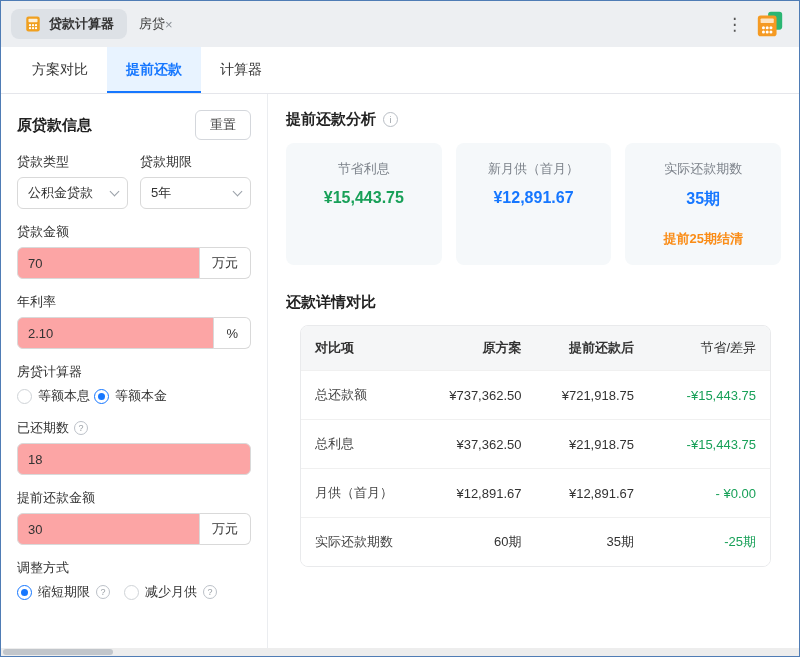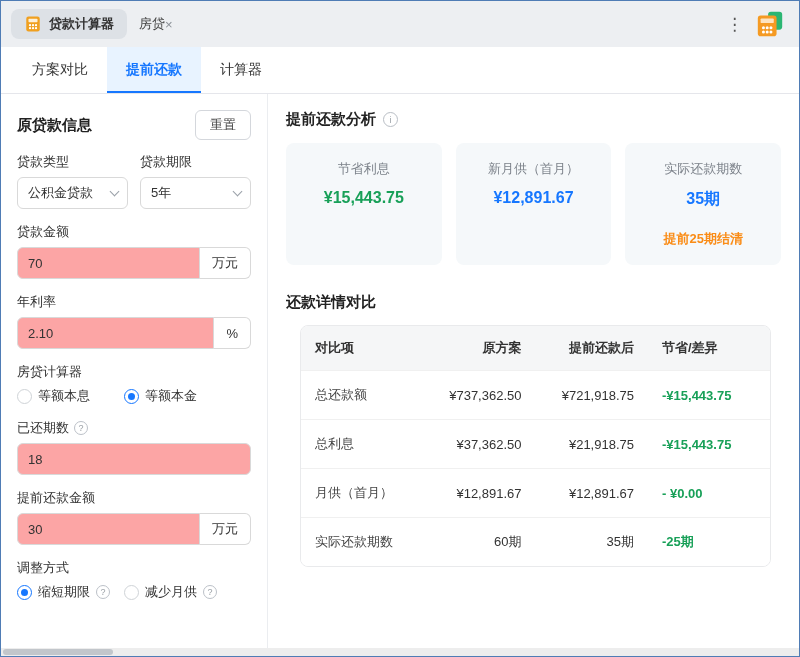--- a/index.html
+++ b/index.html
@@ -38,21 +38,21 @@
   .field{margin-bottom:15px;}
   .field-label{font-size:13px;color:#333;margin-bottom:7px;display:flex;align-items:center;gap:5px;line-height:16px;}
   .row2{display:flex;gap:12px;margin-bottom:15px;}
   .row2 .col{flex:1;min-width:0;}
   .select{height:32px;border:1px solid #d9d9d9;border-radius:6px;display:flex;align-items:center;justify-content:space-between;padding:0 9px 0 10px;font-size:13px;color:#333;background:#fff;cursor:pointer;}
   .chevron{display:inline-block;width:7px;height:7px;border-right:1px solid #9aa0a8;border-bottom:1px solid #9aa0a8;transform:rotate(45deg);margin-top:-4px;flex-shrink:0;}
   .input{height:32px;border:1px solid #d9d9d9;border-radius:6px;padding:0 10px;font-size:13px;color:#333;width:100%;outline:none;background:#fca5a5;font-family:inherit;}
   .input-group{display:flex;}
   .input-group .input{border-radius:6px 0 0 6px;flex:1;min-width:0;}
   .addon{height:32px;border:1px solid #d9d9d9;border-left:none;border-radius:0 6px 6px 0;display:flex;align-items:center;justify-content:center;padding:0 12px;font-size:13px;color:#333;background:#fff;flex-shrink:0;}
-  .radio-row{display:flex;align-items:center;gap:34px;margin-top:3px;}
+  .radio-row{display:flex;align-items:center;gap:4px;margin-top:3px;}
   .radio-opt{display:flex;align-items:center;gap:6px;font-size:13px;color:#333;cursor:pointer;}
   .radio{width:15px;height:15px;border:1px solid #cfd3d7;border-radius:50%;background:#fff;position:relative;flex-shrink:0;}
   .radio.checked{border-color:var(--primary);}
   .radio.checked::after{content:"";position:absolute;left:3px;top:3px;right:3px;bottom:3px;border-radius:50%;background:var(--primary);}
   .help-circle{width:14px;height:14px;border:1px solid #bcc1c8;border-radius:50%;color:#9aa0a6;font-size:9px;display:inline-flex;align-items:center;justify-content:center;flex-shrink:0;cursor:pointer;}
   
   .analysis-header{display:flex;align-items:center;gap:7px;margin-bottom:14px;}
   .section-title{font-size:15px;font-weight:bold;color:#222;}
   .info-circle{width:15px;height:15px;border:1px solid #b9bec5;border-radius:50%;color:#9aa0a6;font-size:9px;display:inline-flex;align-items:center;justify-content:center;cursor:pointer;}
   .cards{display:flex;gap:14px;margin-bottom:28px;}
@@ -62,21 +62,21 @@
   .card-value.green{color:var(--green);}
   .card-value.blue{color:var(--primary);}
   .card-extra{font-size:13px;font-weight:bold;color:var(--orange);margin-top:20px;}
   
   .table{border:1px solid #e9eaec;border-radius:8px;overflow:hidden;margin:13px 10px 0 14px;}
   .trow{display:flex;align-items:center;height:49px;border-top:1px solid #f0f0f0;font-size:13px;background:#fff;}
   .trow.head{background:#f5f6f7;border-top:none;font-weight:bold;height:44px;color:#333;}
   .tc{padding:0 14px;overflow:hidden;white-space:nowrap;}
   .tc.item{width:122px;text-align:left;color:#444;}
   .tc.num{flex:1;text-align:right;color:#333;}
-  .tc.diff{width:122px;text-align:left;color:var(--green);font-weight:bold;}
+  .tc.diff{width:122px;text-align:right;color:var(--green);font-weight:normal;}
   
   .hscroll{height:8px;background:#ededed;flex-shrink:0;position:relative;}
   .hscroll .thumb{position:absolute;left:2px;top:1px;width:110px;height:6px;background:#c2c6cb;border-radius:3px;cursor:pointer;}
 </style>
 </head>
 <body>
 
 <div class="window">
 
   <div class="titlebar">

